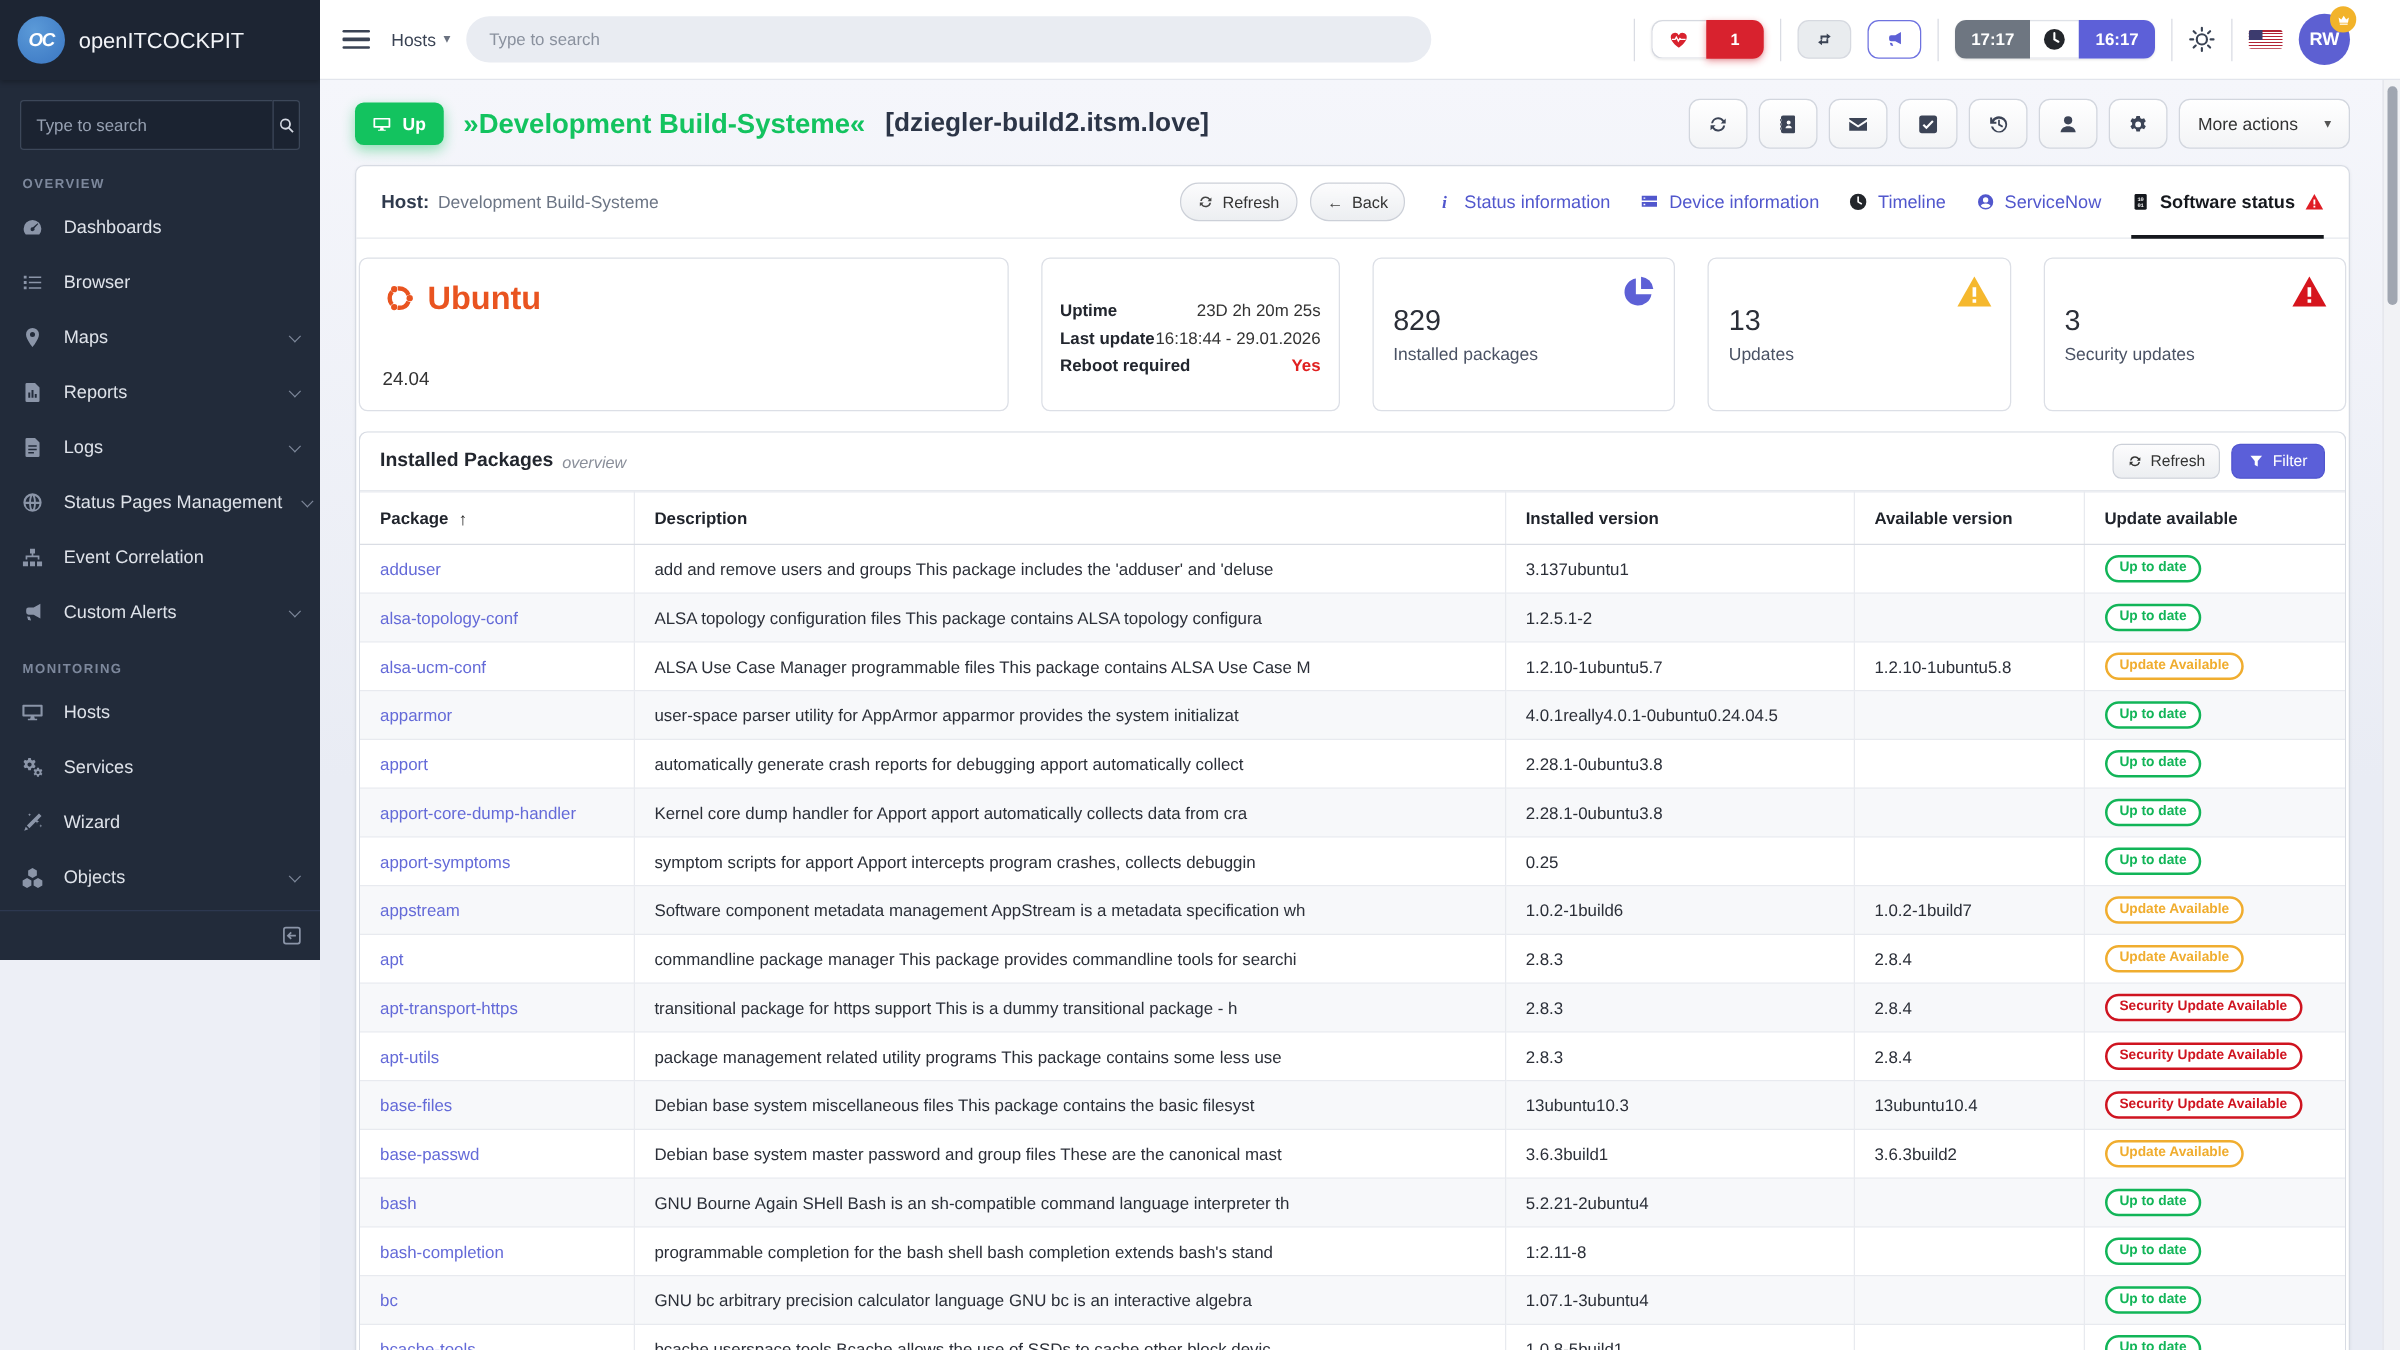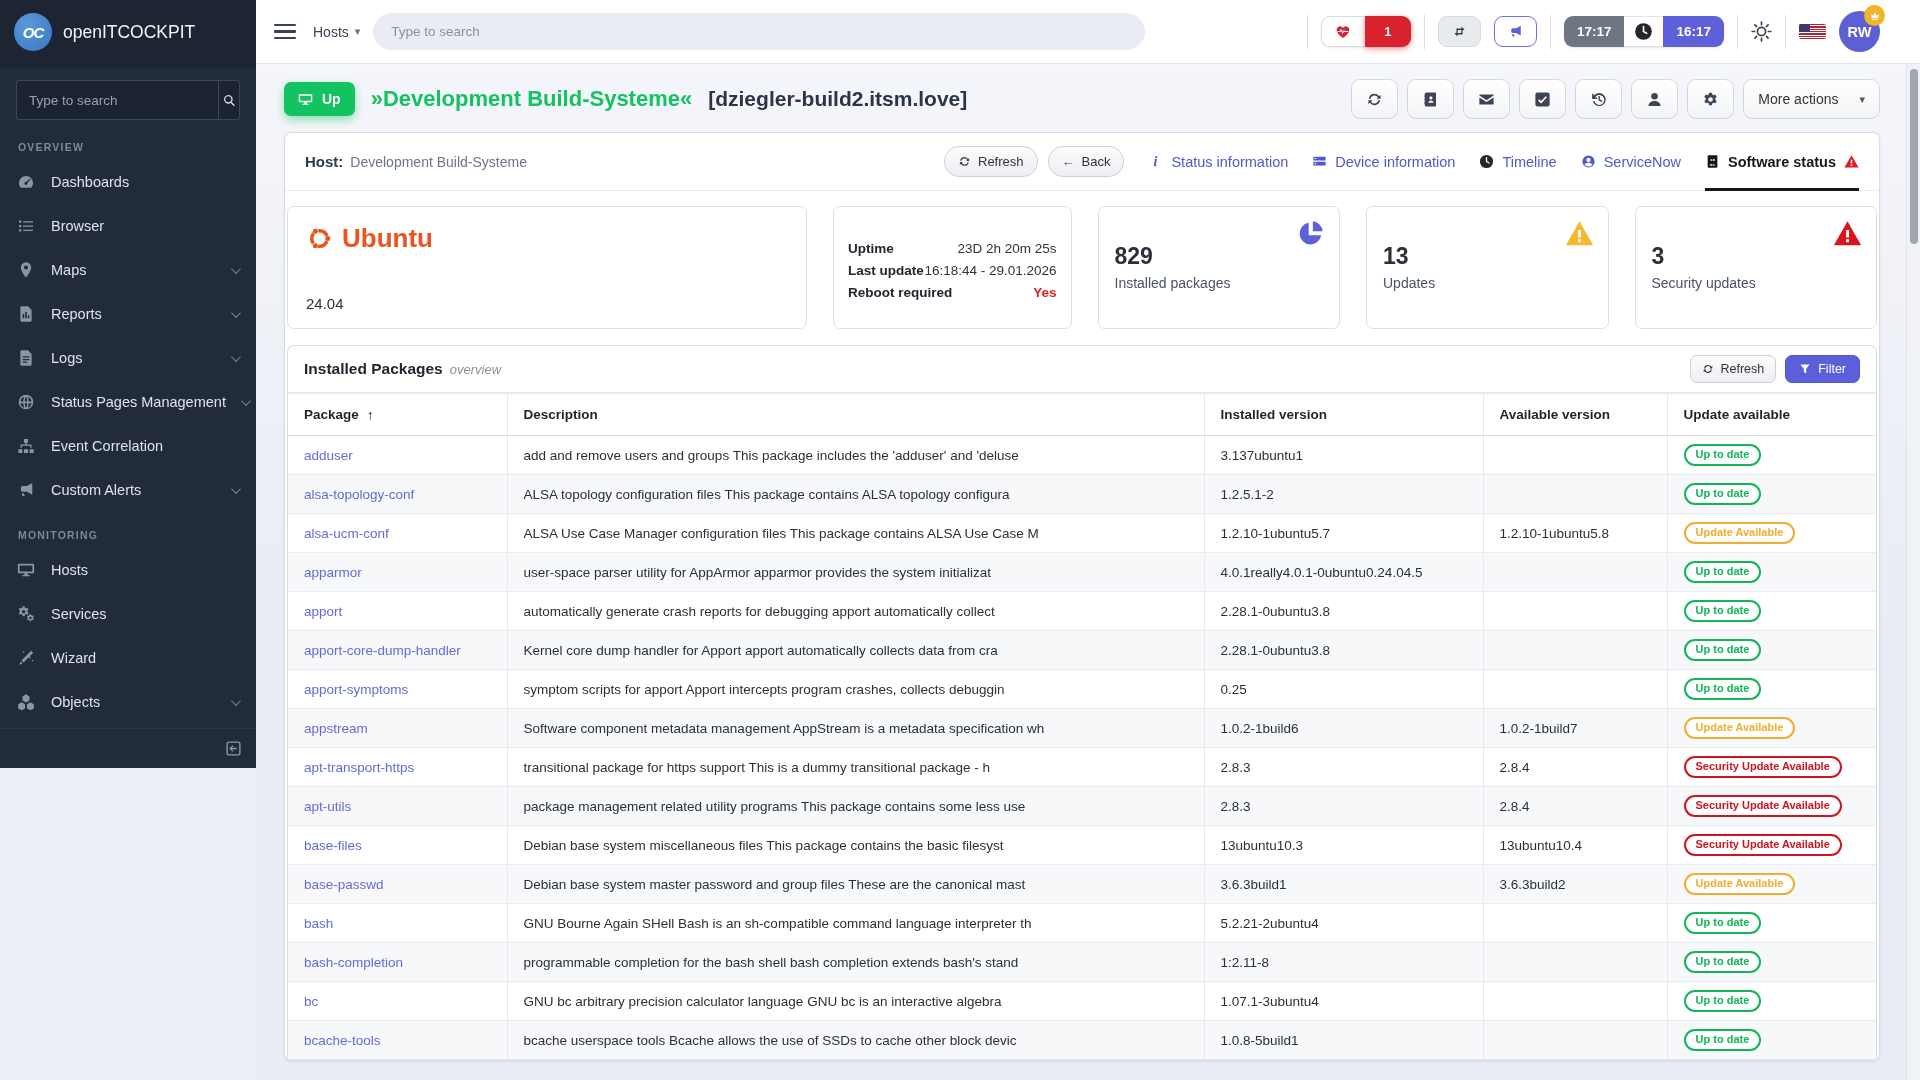--- a/index.html
+++ b/index.html
@@ -98,21 +98,21 @@
   .uprows { margin-top:24px; display:flex; flex-direction:column; gap:7px; }
   .uprow { display:flex; justify-content:space-between; font-size:13.5px; }
   .upl { font-weight:bold; color:#22262e; }
   .upv { color:#333; }
   .upv.danger { color:#e02020; font-weight:bold; }
   .card.stat { flex:1; height:123px; padding:14px 16px; }
   .stat-icon { position:absolute; top:12px; right:14px; font-size:29px; display:flex; }
   .stat-icon.accent { color:#5d60d6; }
   .stat-icon.warn { color:#f5b82e; }
   .stat-icon.danger { color:#d6151d; }
-  .stat-num { margin-top:22px; font-size:23px; font-weight:bold; color:#2b2f38; }
+  .stat-num { margin-top:22px; font-size:23px; font-weight:normal; color:#2b2f38; }
   .stat-label { margin-top:5px; font-size:14px; color:#4a5264; }
 
   
   .pkg-panel { background:#fff; border:1px solid #d7dbe3; border-radius:7px 7px 0 0; border-bottom:none; }
   .pkg-head { display:flex; align-items:center; padding:9px 16px; border-bottom:1px solid #e6e9ee; }
   .pkg-title { font-size:15.5px; font-weight:bold; color:#22262e; }
   .pkg-sub { font-size:13px; font-style:italic; color:#8a8f9a; margin-left:7px; }
   .pkg-buttons { margin-left:auto; display:flex; gap:9px; }
   .btn-light { height:28px; padding:0 11px; border:1px solid #ccd0d8; border-radius:7px; background:linear-gradient(#fcfcfd,#eceef1); font-size:12.5px; color:#333; display:inline-flex; align-items:center; gap:6px; cursor:pointer; font-family:inherit; }
   .btn-indigo { height:28px; padding:0 13px; border:1px solid #5055ce; border-radius:7px; background:#5b5fd9; font-size:12.5px; color:#fff; display:inline-flex; align-items:center; gap:7px; cursor:pointer; font-family:inherit; }
@@ -681,21 +681,21 @@
     </tr>
                 <tr>
       <td><a class="pkg-link">alsa-topology-conf</a></td>
       <td class="desc-cell">ALSA topology configuration files This package contains ALSA topology configura</td>
       <td class="ver-cell">1.2.5.1-2</td>
       <td class="ver-cell"></td>
       <td><span class="badge ok">Up to date</span></td>
     </tr>
                 <tr>
       <td><a class="pkg-link">alsa-ucm-conf</a></td>
-      <td class="desc-cell">ALSA Use Case Manager configuration files This package contains ALSA Use Case M</td>
+      <td class="desc-cell">ALSA Use Case Manager programmable files This package contains ALSA Use Case M</td>
       <td class="ver-cell">1.2.10-1ubuntu5.7</td>
       <td class="ver-cell">1.2.10-1ubuntu5.8</td>
       <td><span class="badge warn">Update Available</span></td>
     </tr>
                 <tr>
       <td><a class="pkg-link">apparmor</a></td>
       <td class="desc-cell">user-space parser utility for AppArmor apparmor provides the system initializat</td>
       <td class="ver-cell">4.0.1really4.0.1-0ubuntu0.24.04.5</td>
       <td class="ver-cell"></td>
       <td><span class="badge ok">Up to date</span></td>
@@ -722,20 +722,27 @@
       <td><span class="badge ok">Up to date</span></td>
     </tr>
                 <tr>
       <td><a class="pkg-link">appstream</a></td>
       <td class="desc-cell">Software component metadata management AppStream is a metadata specification wh</td>
       <td class="ver-cell">1.0.2-1build6</td>
       <td class="ver-cell">1.0.2-1build7</td>
       <td><span class="badge warn">Update Available</span></td>
     </tr>
                 <tr>
+      <td><a class="pkg-link">apt</a></td>
+      <td class="desc-cell">commandline package manager This package provides commandline tools for searchi</td>
+      <td class="ver-cell">2.8.3</td>
+      <td class="ver-cell">2.8.4</td>
+      <td><span class="badge warn">Update Available</span></td>
+    </tr>
+                <tr>
       <td><a class="pkg-link">apt-transport-https</a></td>
       <td class="desc-cell">transitional package for https support This is a dummy transitional package - h</td>
       <td class="ver-cell">2.8.3</td>
       <td class="ver-cell">2.8.4</td>
       <td><span class="badge sec">Security Update Available</span></td>
     </tr>
                 <tr>
       <td><a class="pkg-link">apt-utils</a></td>
       <td class="desc-cell">package management related utility programs This package contains some less use</td>
       <td class="ver-cell">2.8.3</td>

